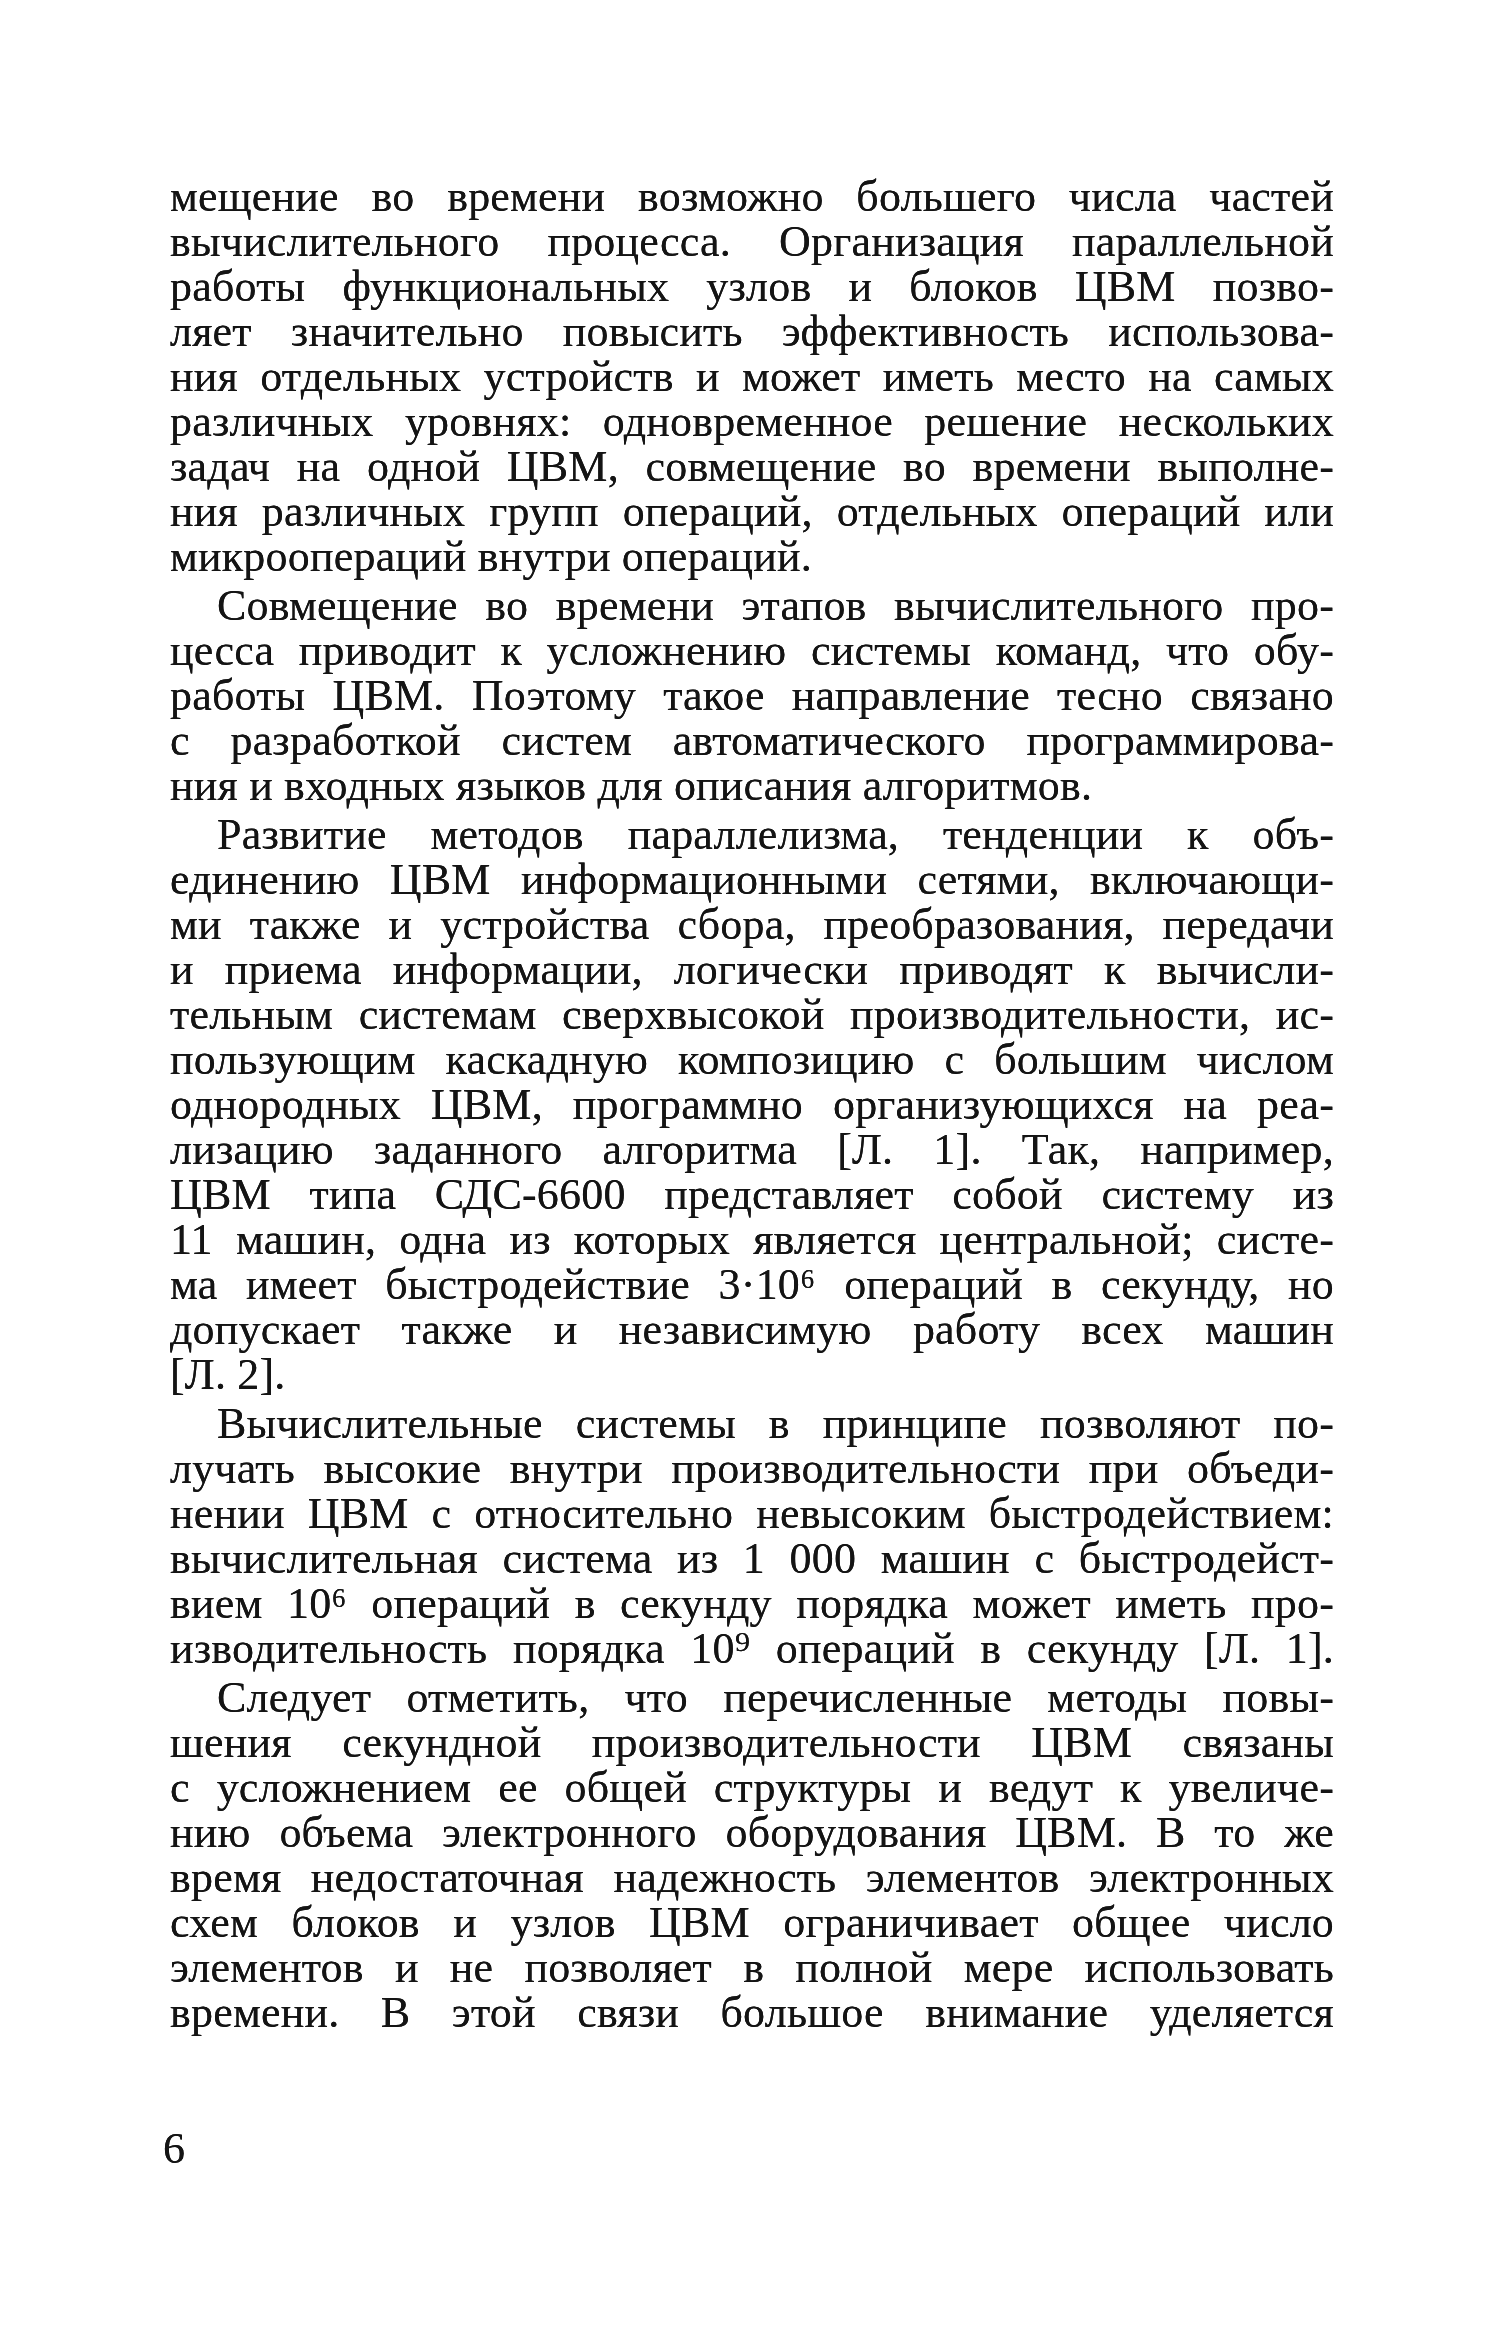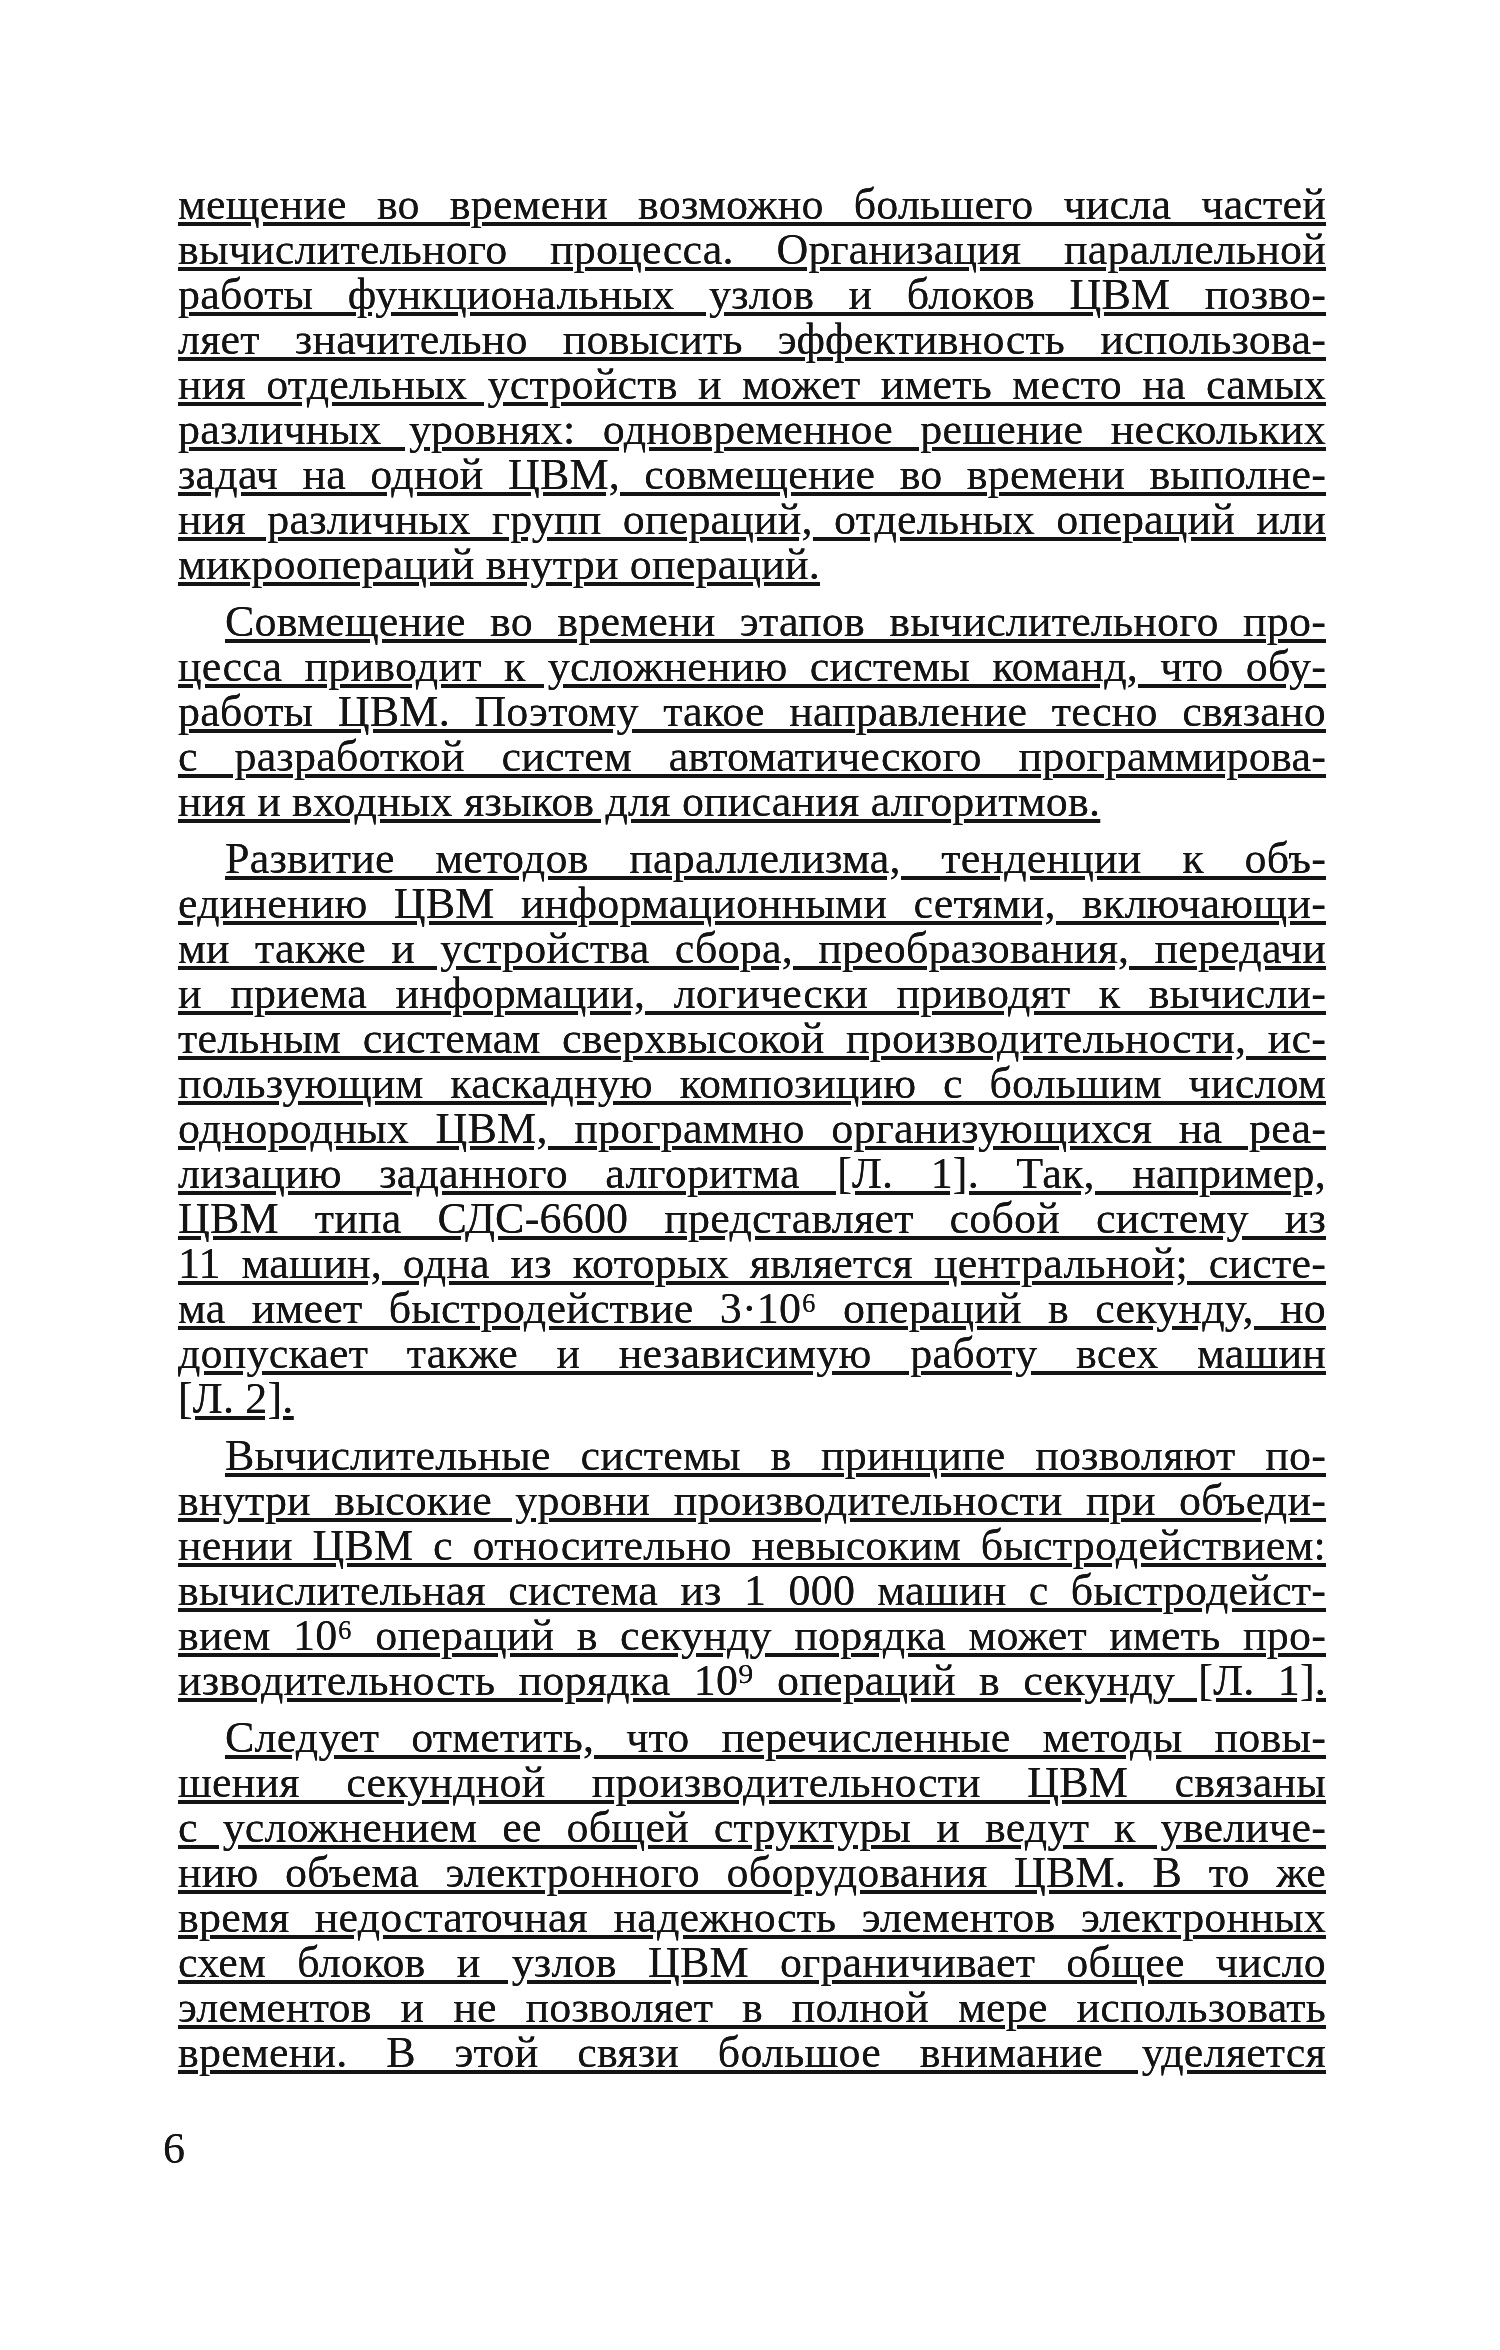--- a/index.html
+++ b/index.html
@@ -20,23 +20,22 @@
     inset: 0;
     background: #ffffff;
   }
   .text-block {
     position: absolute;
     left: 166px;
     top: 170px;
     width: 1172px;
   }
   .para {
-    margin: 12px;
+    margin: 4px;
     padding: 0;
-    text-decoration: underline;
   }
   .line {
     font-size: 44px;
     line-height: 45px;
     text-align: justify;
     text-align-last: justify;
     letter-spacing: 0.2px;
     text-shadow: 0 0 0.6px currentColor; 
     white-space: normal;
   }
@@ -88,21 +87,21 @@
         <div class="line">однородных ЦВМ, программно организующихся на реа-</div>
         <div class="line">лизацию заданного алгоритма [Л. 1]. Так, например,</div>
         <div class="line">ЦВМ типа СДС-6600 представляет собой систему из</div>
         <div class="line">11 машин, одна из которых является центральной; систе-</div>
         <div class="line">ма имеет быстродействие 3·10⁶ операций в секунду, но</div>
         <div class="line">допускает также и независимую работу всех машин</div>
         <div class="line endline">[Л. 2].</div>
       </div>
       <div class="para">
         <div class="line indent">Вычислительные системы в принципе позволяют по-</div>
-        <div class="line">внутри высокие уровни производительности при объеди-</div>
+        <div class="line">лучать высокие внутри производительности при объеди-</div>
         <div class="line">нении ЦВМ с относительно невысоким быстродействием:</div>
         <div class="line">вычислительная система из 1&nbsp;000 машин с быстродейст-</div>
         <div class="line">вием 10⁶ операций в секунду порядка может иметь про-</div>
         <div class="line">изводительность порядка 10⁹ операций в секунду [Л. 1].</div>
       </div>
       <div class="para">
         <div class="line indent">Следует отметить, что перечисленные методы повы-</div>
         <div class="line">шения секундной производительности ЦВМ связаны</div>
         <div class="line">с усложнением ее общей структуры и ведут к увеличе-</div>
         <div class="line">нию объема электронного оборудования ЦВМ. В то же</div>

